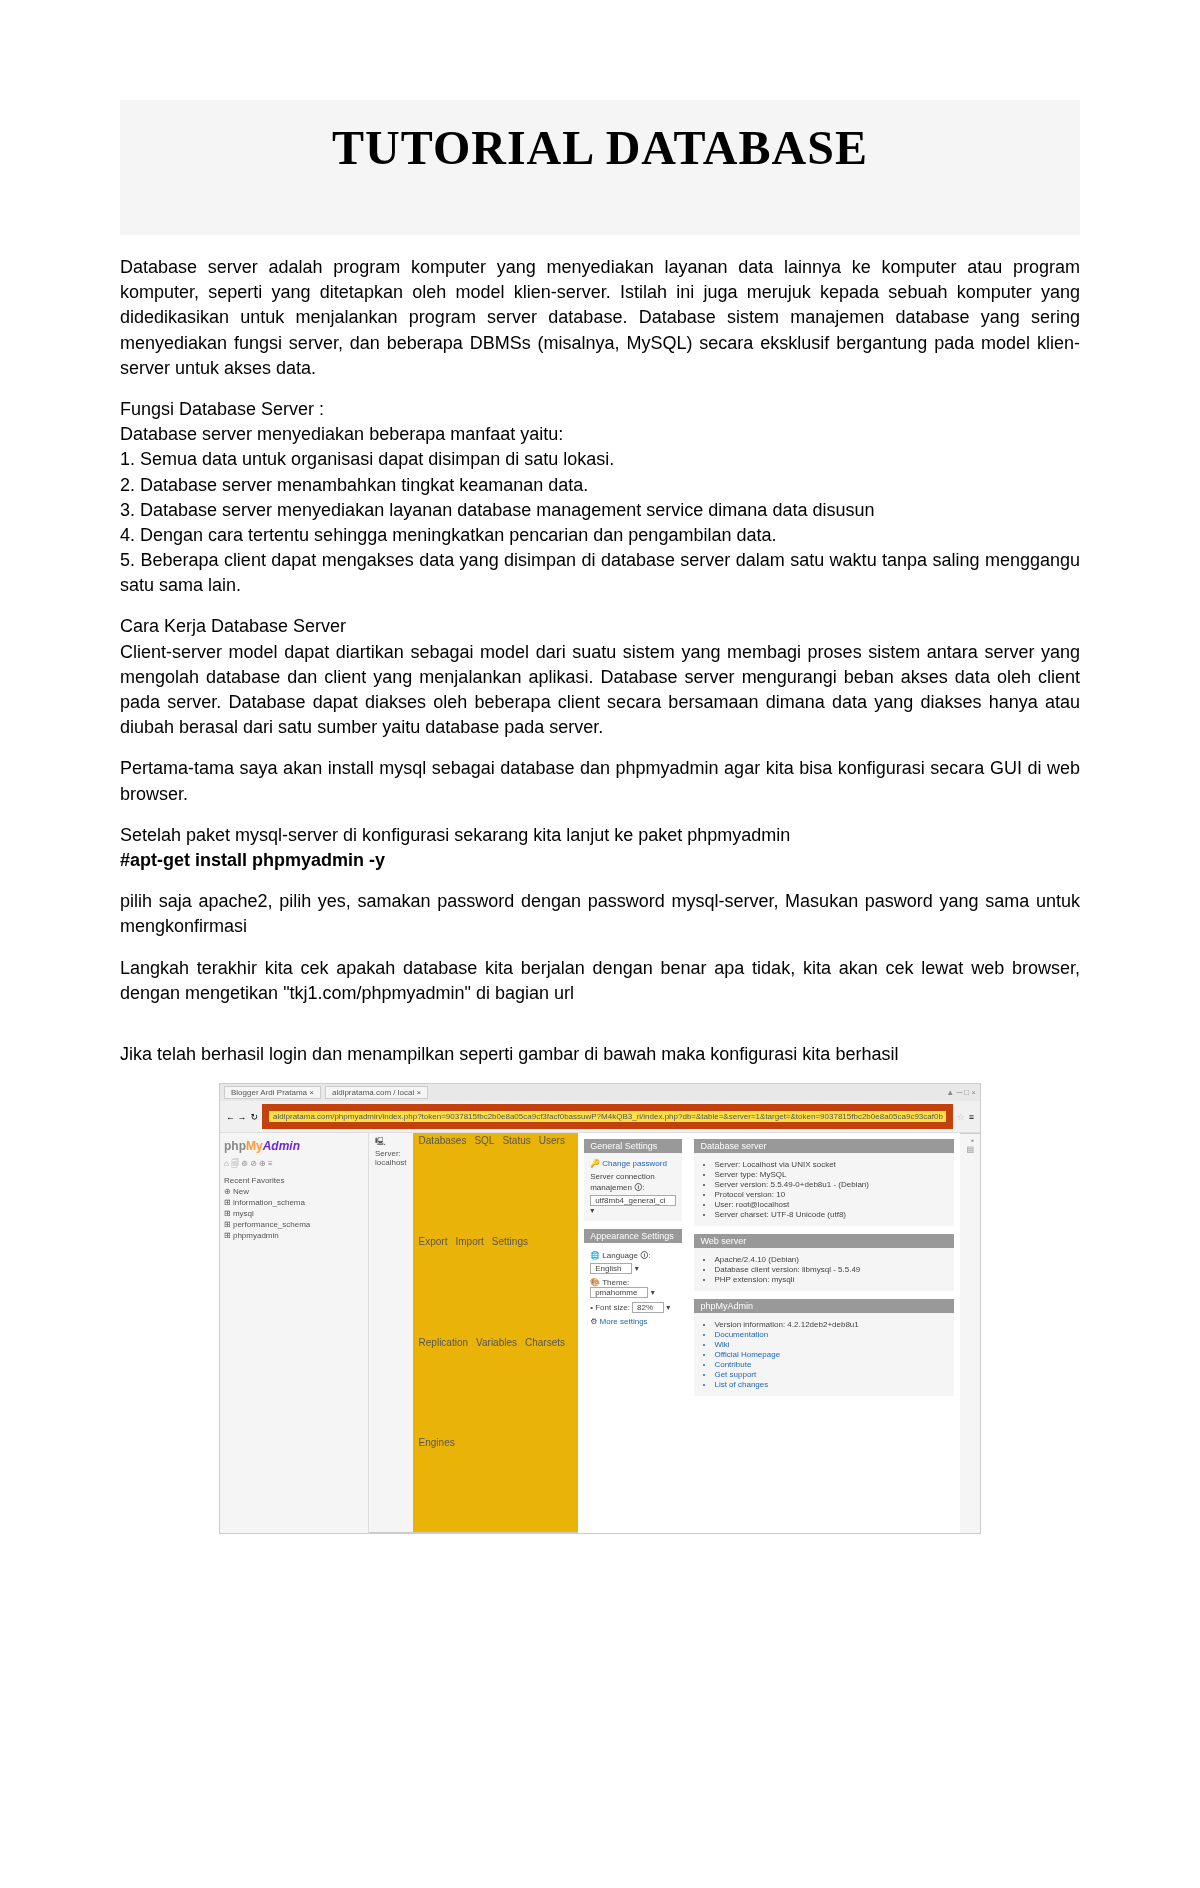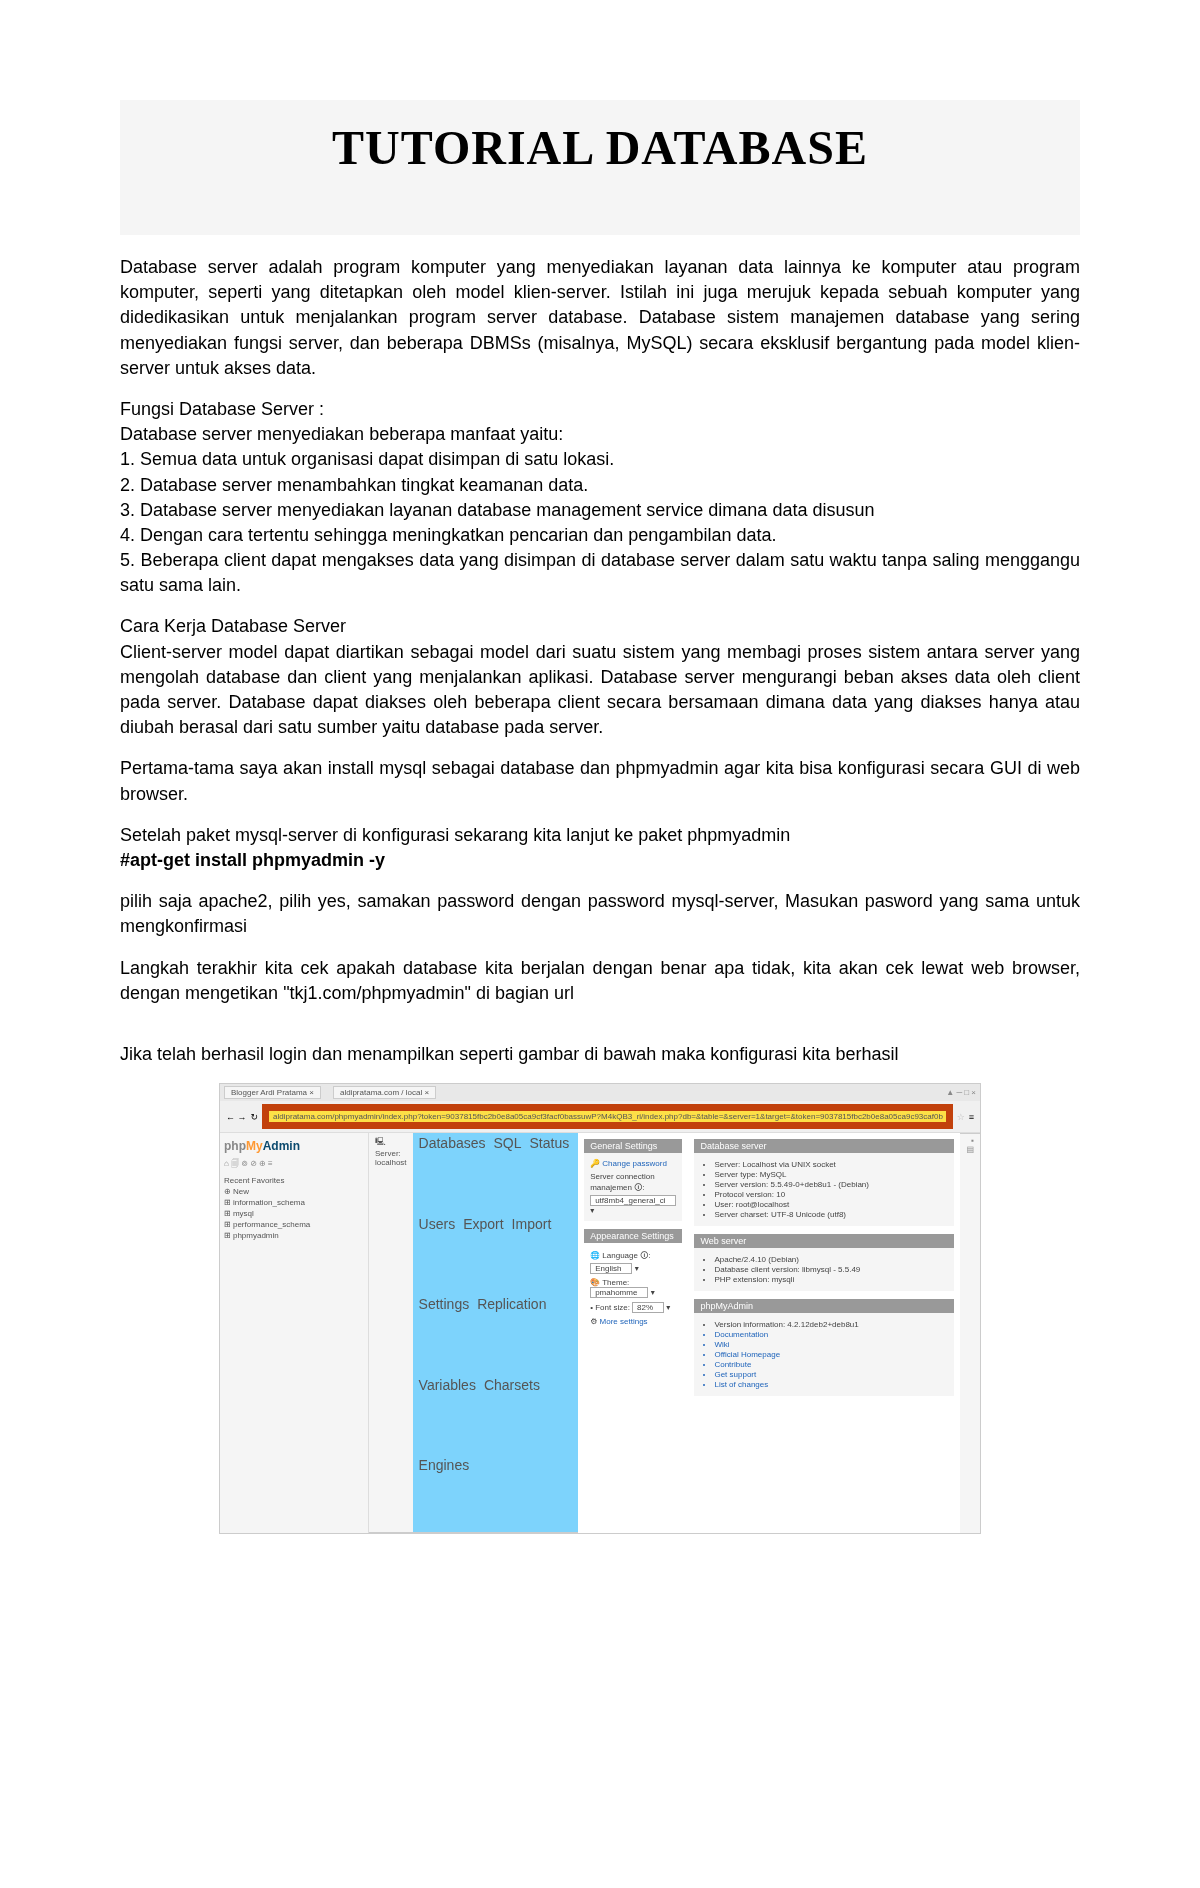--- a/index.html
+++ b/index.html
@@ -37,21 +37,21 @@
     width: 760px;
     margin: 10px auto 0 auto;
     border: 1px solid #ccc;
     background: #fff;
     font-size: 9px;
   }
   .browser-tabs {
     background: #e8e8e8;
     padding: 2px 4px;
     display: flex;
-    gap: 12px;
+    gap: 4px;
     align-items: center;
   }
   .browser-tab {
     background: #f5f5f5;
     border: 1px solid #ccc;
     padding: 1px 6px;
     font-size: 8px;
     color: #555;
   }
   .win-ctrl { margin-left: auto; color: #888; font-size: 8px; }
@@ -80,42 +80,42 @@
   }
   .pma-sidebar {
     width: 140px;
     background: #f5f5f5;
     padding: 4px;
     border-right: 1px solid #ddd;
   }
   .pma-logo { font-size: 12px; padding: 2px 0 4px 0; }
   .pma-logo .php { color: #888; font-weight: bold; }
   .pma-logo .my { color: #ff9933; font-weight: bold; }
-  .pma-logo .admin { color: #0c4a6e; font-weight: bold; }
+  .pma-logo .admin { color: #6d28d9; font-weight: bold; font-style: italic; }
   .pma-sb-icons { font-size: 8px; color: #888; padding-bottom: 4px; }
   .pma-tree { font-size: 8px; color: #555; }
   .pma-tree div { padding: 1px 0; }
   .pma-main {
     flex: 1;
     background: #fff;
     display: flex;
     flex-direction: row;
   }
   .pma-crumb {
     background: #f5f5f5;
     border-bottom: 1px solid #ccc;
     padding: 2px 6px;
     font-size: 8px;
     color: #555;
   }
   .pma-tabs {
-    background: #7dd3fc;
+    background: #eab308;
     border-bottom: 1px solid #ccc;
     padding: 2px 6px;
-    font-size: 14px;
+    font-size: 10px;
     color: #555;
     display: flex;
     gap: 8px;
     flex-wrap: wrap;
   }
   .pma-cols {
     display: flex;
     flex: 1;
   }
   .pma-col-left { flex: 1; padding: 6px; }

